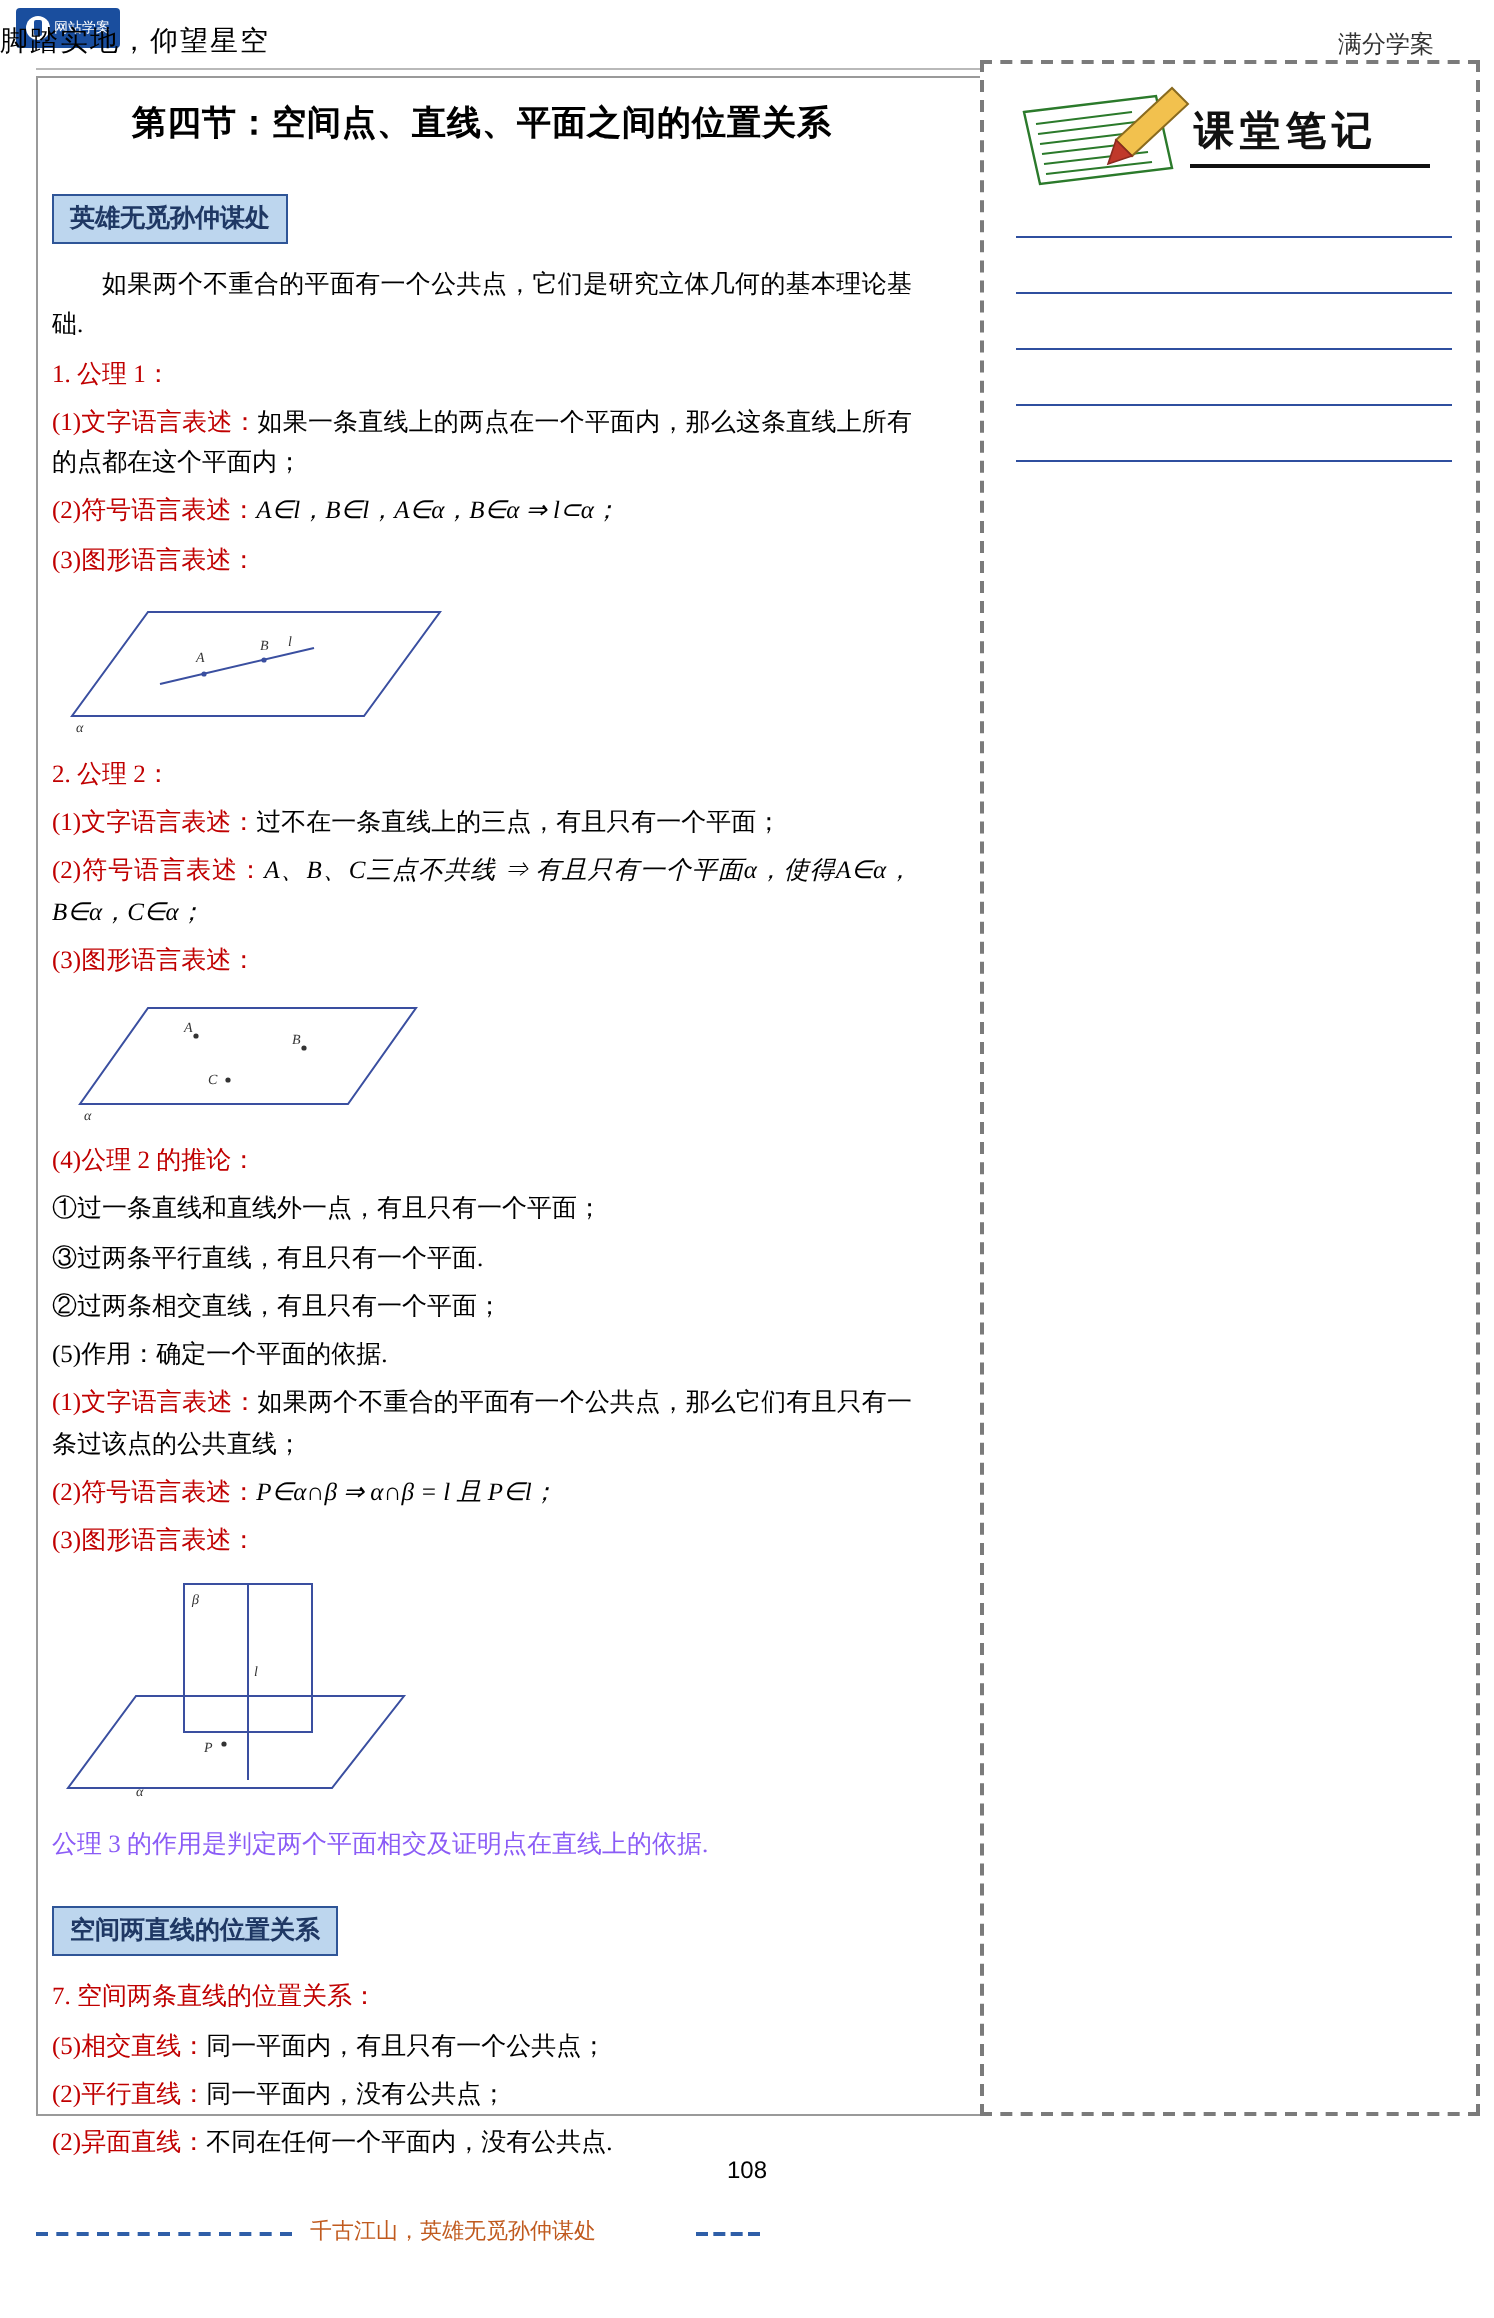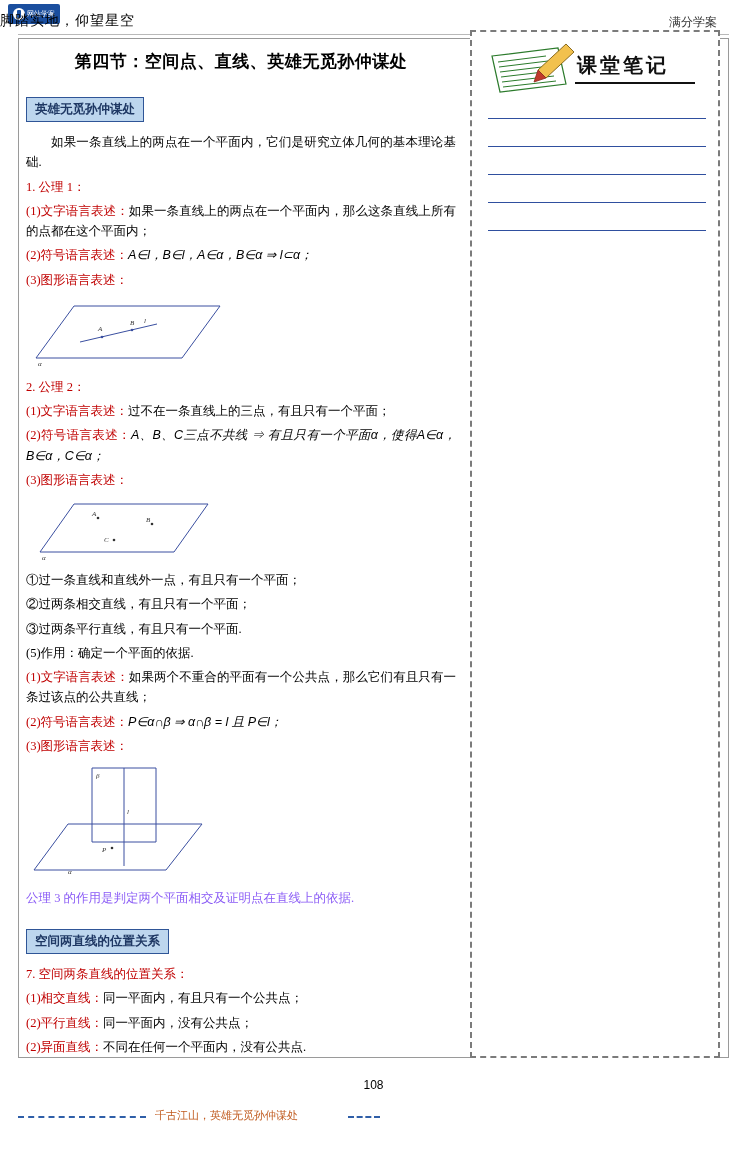--- a/index.html
+++ b/index.html
@@ -106,36 +106,36 @@
 
   p.body {
     font-size: 12.5px;
     line-height: 1.62;
     margin: 2px 0 4px 0;
     text-align: justify;
   }
   p.indent { text-indent: 2em; }
   .red { color: #c00000; }
   .small-gap { margin-top: 6px; }
-  .math { font-family: Liberation Sans, sans-serif; font-style: italic; }
+  .math { font-family: Liberation Serif, serif; font-style: italic; }
 
   
   .fig { margin: 6px 0 6px 6px; }
   svg { display: block; }
 
   .note-line {
     color: #8b5cf6;
     font-size: 12.5px;
     margin: 8px 0 12px 0;
   }
 
   
   .notes {
     position: absolute;
-    left: 470px; top: 30px;
+    left: 490px; top: 30px;
     width: 250px; height: 1028px;
     border: 2px dashed #7b7b7b;
     box-sizing: border-box;
     background: #fff;
   }
   .notes-head {
     position: relative;
     height: 70px;
   }
   .notes-title {
@@ -204,26 +204,26 @@
   <span class="logo-text">网站学案</span>
 </div>
 <div class="head-center">脚踏实地，仰望星空</div>
 <div class="head-right">满分学案</div>
 <div class="head-rule"></div>
 
 <div class="page-frame"></div>
 
 <div class="left-col">
 
-  <div class="doc-title">第四节：空间点、直线、英雄无觅孙仲谋处</div>
+  <div class="doc-title">第四节：空间点、直线、平面之间的位置关系</div>
 
   
   <div class="sec-head">英雄无觅孙仲谋处</div>
 
-  <p class="body indent">如果一条直线上的两点在一个平面内，它们是研究立体几何的基本理论基础.</p>
+  <p class="body indent">如果两个不重合的平面有一个公共点，它们是研究立体几何的基本理论基础.</p>
 
   
   <p class="body red">1. 公理 1：</p>
   <p class="body">
     <span class="red">(1)文字语言表述：</span><span>如果一条直线上的两点在一个平面内，那么这条直线上所有的点都在这个平面内；</span>
   </p>
   <p class="body">
     <span class="red">(2)符号语言表述：</span><span class="math">A∈l，B∈l，A∈α，B∈α ⇒ l⊂α；</span>
   </p>
   <p class="body">
@@ -262,28 +262,29 @@
       <circle cx="120" cy="28" r="1.3" fill="#333"></circle>
       <circle cx="82" cy="44" r="1.3" fill="#333"></circle>
       <text x="60" y="20" font-size="7" font-style="italic" fill="#333">A</text>
       <text x="114" y="26" font-size="7" font-style="italic" fill="#333">B</text>
       <text x="72" y="46" font-size="7" font-style="italic" fill="#333">C</text>
       <text x="10" y="64" font-size="7" font-style="italic" fill="#333">α</text>
     </svg>
   </div>
 
   
+  <p class="body red">(4)公理 2 的推论：</p>
   <p class="body">
     <span>①</span><span>过一条直线和直线外一点，有且只有一个平面；</span>
   </p>
   <p class="body">
+    <span>③</span><span>过两条平行直线，有且只有一个平面.</span>
+  </p>
+  <p class="body">
     <span>②</span><span>过两条相交直线，有且只有一个平面；</span>
-  </p>
-  <p class="body">
-    <span>③</span><span>过两条平行直线，有且只有一个平面.</span>
   </p>
   <p class="body">
     <span>(5)作用：</span><span>确定一个平面的依据.</span>
   </p>
 
   
   <p class="body">
     <span class="red">(1)文字语言表述：</span><span>如果两个不重合的平面有一个公共点，那么它们有且只有一条过该点的公共直线；</span>
   </p>
   <p class="body small-gap">
@@ -306,21 +307,21 @@
     </svg>
   </div>
 
   <p class="note-line">公理 3 的作用是判定两个平面相交及证明点在直线上的依据.</p>
 
   
   <div class="sec-head">空间两直线的位置关系</div>
 
   <p class="body red">7. 空间两条直线的位置关系：</p>
   <p class="body">
-    <span class="red">(1)相交直线：</span><span>同一平面内，有且只有一个公共点；</span>
+    <span class="red">(5)相交直线：</span><span>同一平面内，有且只有一个公共点；</span>
   </p>
   <p class="body">
     <span class="red">(2)平行直线：</span><span>同一平面内，没有公共点；</span>
   </p>
   <p class="body">
     <span class="red">(2)异面直线：</span><span>不同在任何一个平面内，没有公共点.</span>
   </p>
 </div>
 
 <div class="notes">

